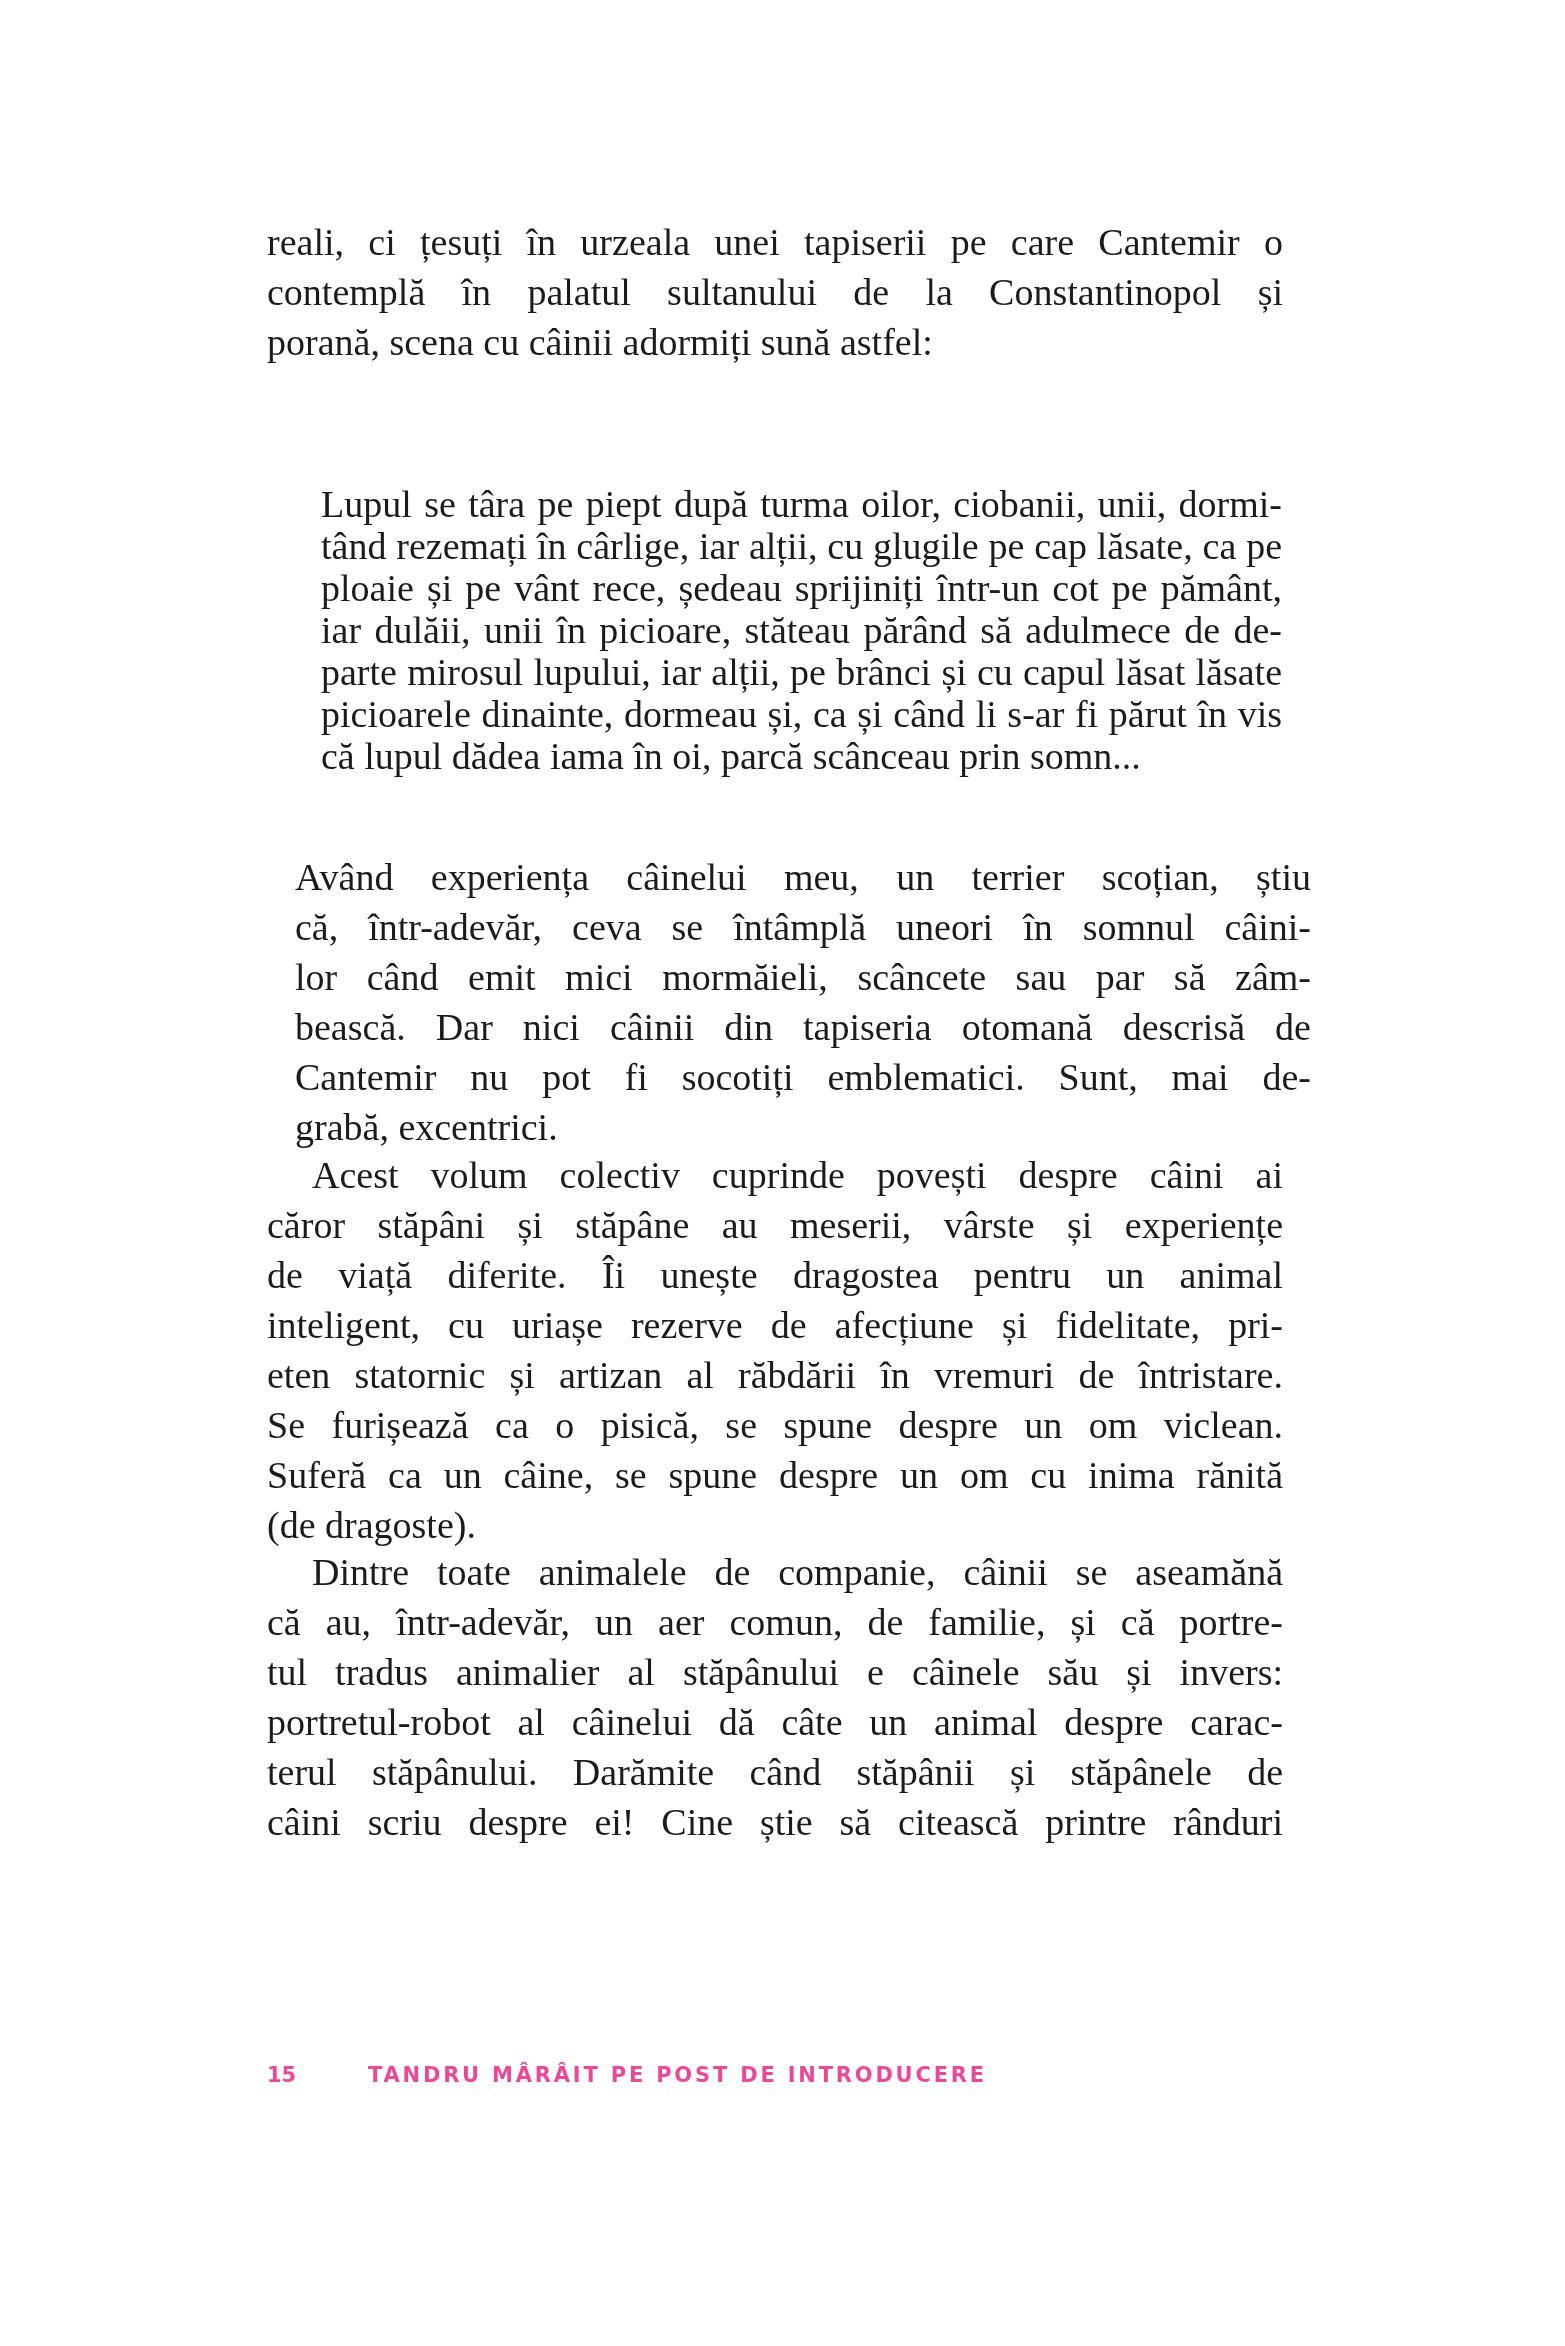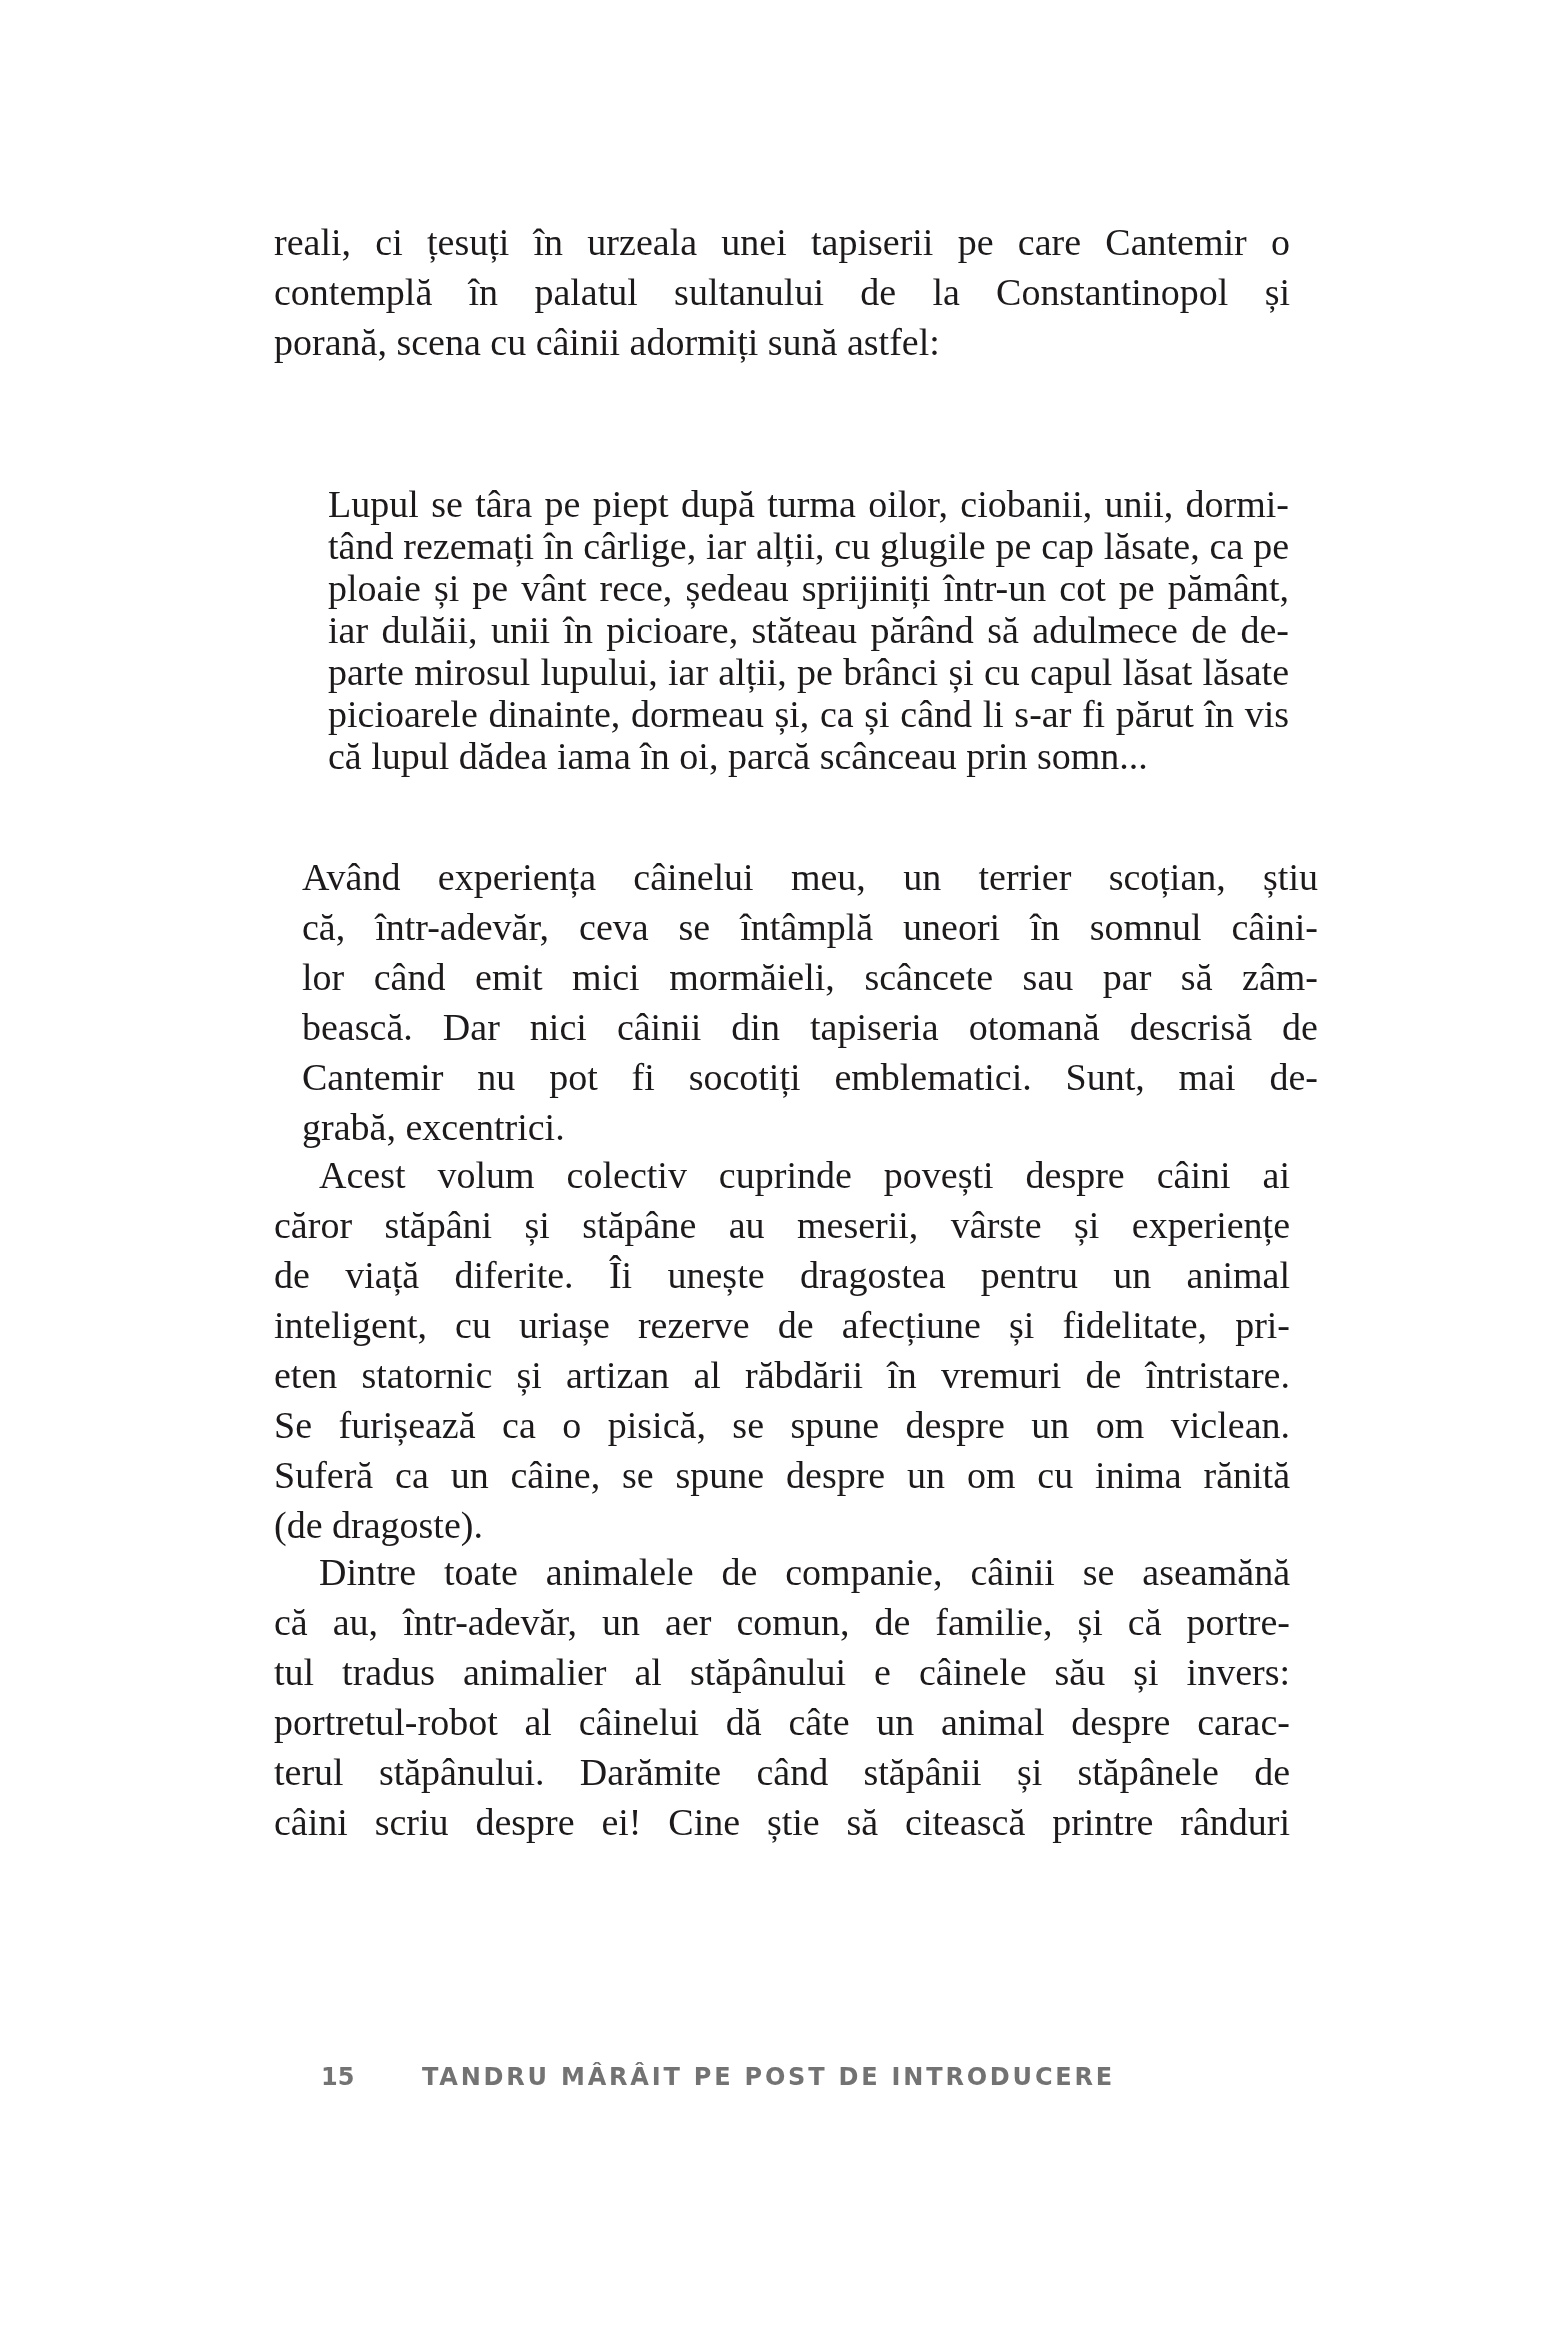--- a/index.html
+++ b/index.html
@@ -1,39 +1,38 @@
 <!DOCTYPE html>
 <html style="font-size:15px"><head>
 <meta charset="utf-8">
 <style>
   html, body { margin: 0; padding: 0; background: #ffffff; }
   body { width: 1565px; height: 2347px; position: relative; overflow: hidden; color: #1d1a1b; }
-  .page { position: absolute; left: 16px; top: 0; width: 1460px; height: 2347px; background: #fff; padding-left: 12px; }
+  .page { position: absolute; left: 9px; top: 0; width: 1460px; height: 2347px; background: #fff; padding-left: 12px; }
   .text-block {
     position: absolute; left: 258px; width: 1016px;
     font-family: "Liberation Serif", "DejaVu Serif", serif;
   }
   .line {
     display: block; white-space: nowrap; text-align: justify; text-align-last: justify;
   }
   .main .line { font-size: 38px; height: 50px; line-height: 50px; }
   .main .line.last { text-align-last: left; }
   .indent { padding-left: 45px; }
   .quote {
     position: absolute; left: 312px; width: 961px;
     font-family: "Liberation Serif", "DejaVu Serif", serif;
   }
   .quote .line { font-size: 38px; height: 42px; line-height: 42px; }
   .quote .line.last { text-align-last: left; font-family: Liberation Serif, serif; }
   .footer {
     position: absolute; top: 2063px; left: 258px;
     font-family: "DejaVu Sans", "Liberation Sans", sans-serif;
-    font-weight: bold; font-size: 24px; letter-spacing: 2.8px; color: #737373;
+    font-weight: bold; font-size: 21px; letter-spacing: 2.8px; color: #ec4899;
     white-space: nowrap;
-    margin-left: 47px;
   }
   .footer .page-number { display: inline-block; width: 101px; letter-spacing: 0; }
 </style>
 </head>
 <body>
 
 <div class="page">
 
   <div class="text-block main" style="top:217px;">
     <span class="line">reali, ci țesuți în urzeala unei tapiserii pe care Cantemir o</span>

